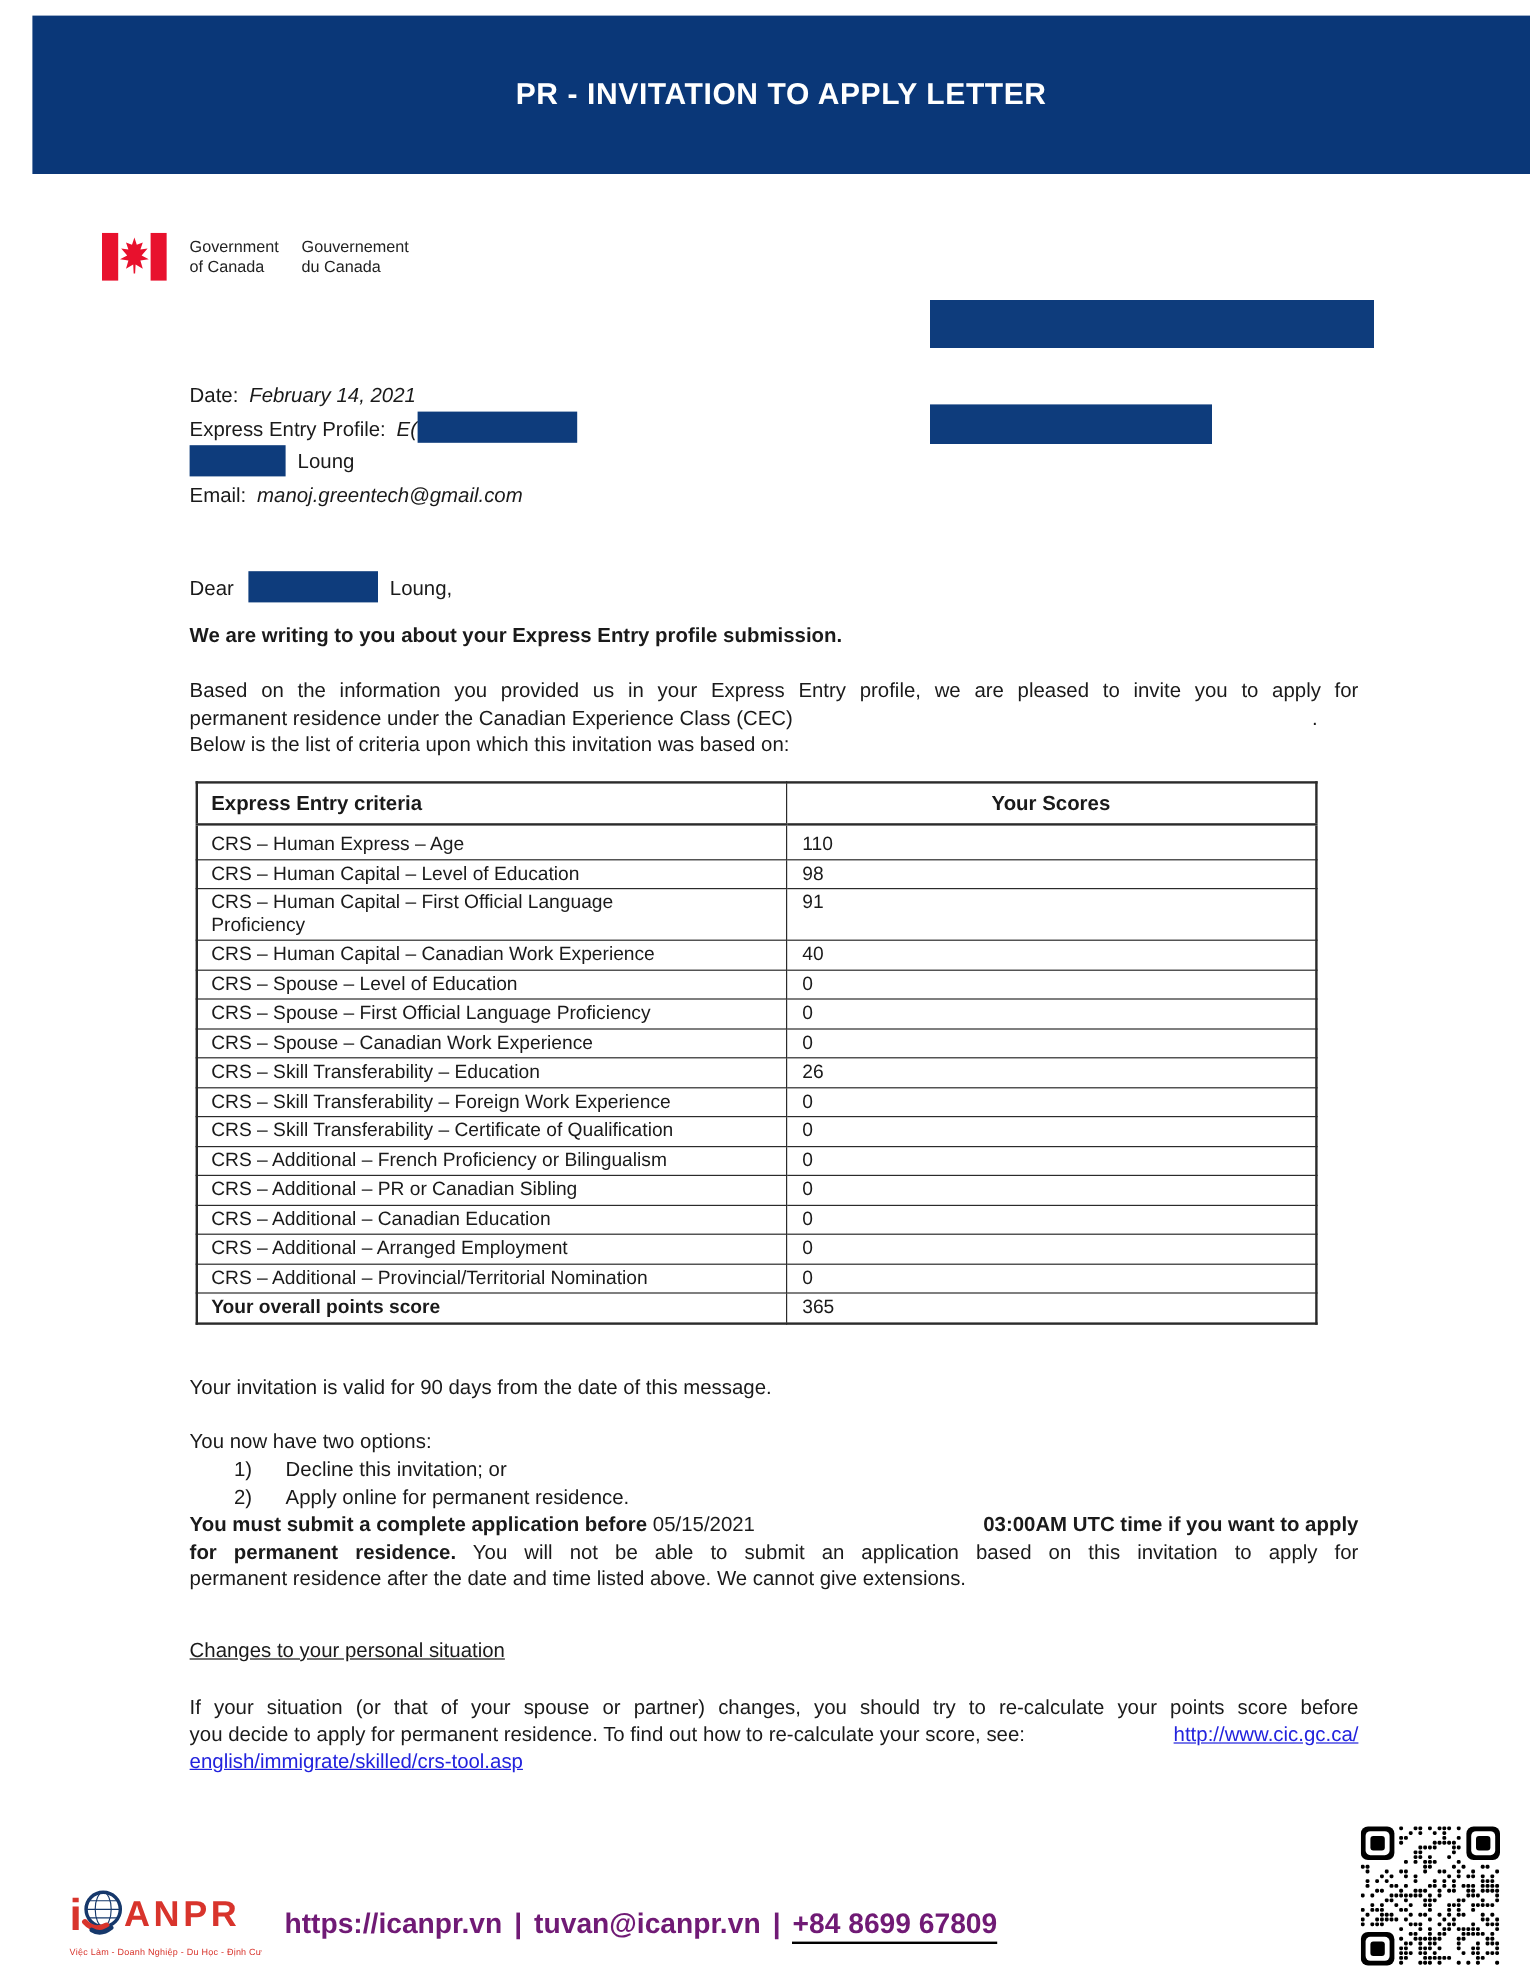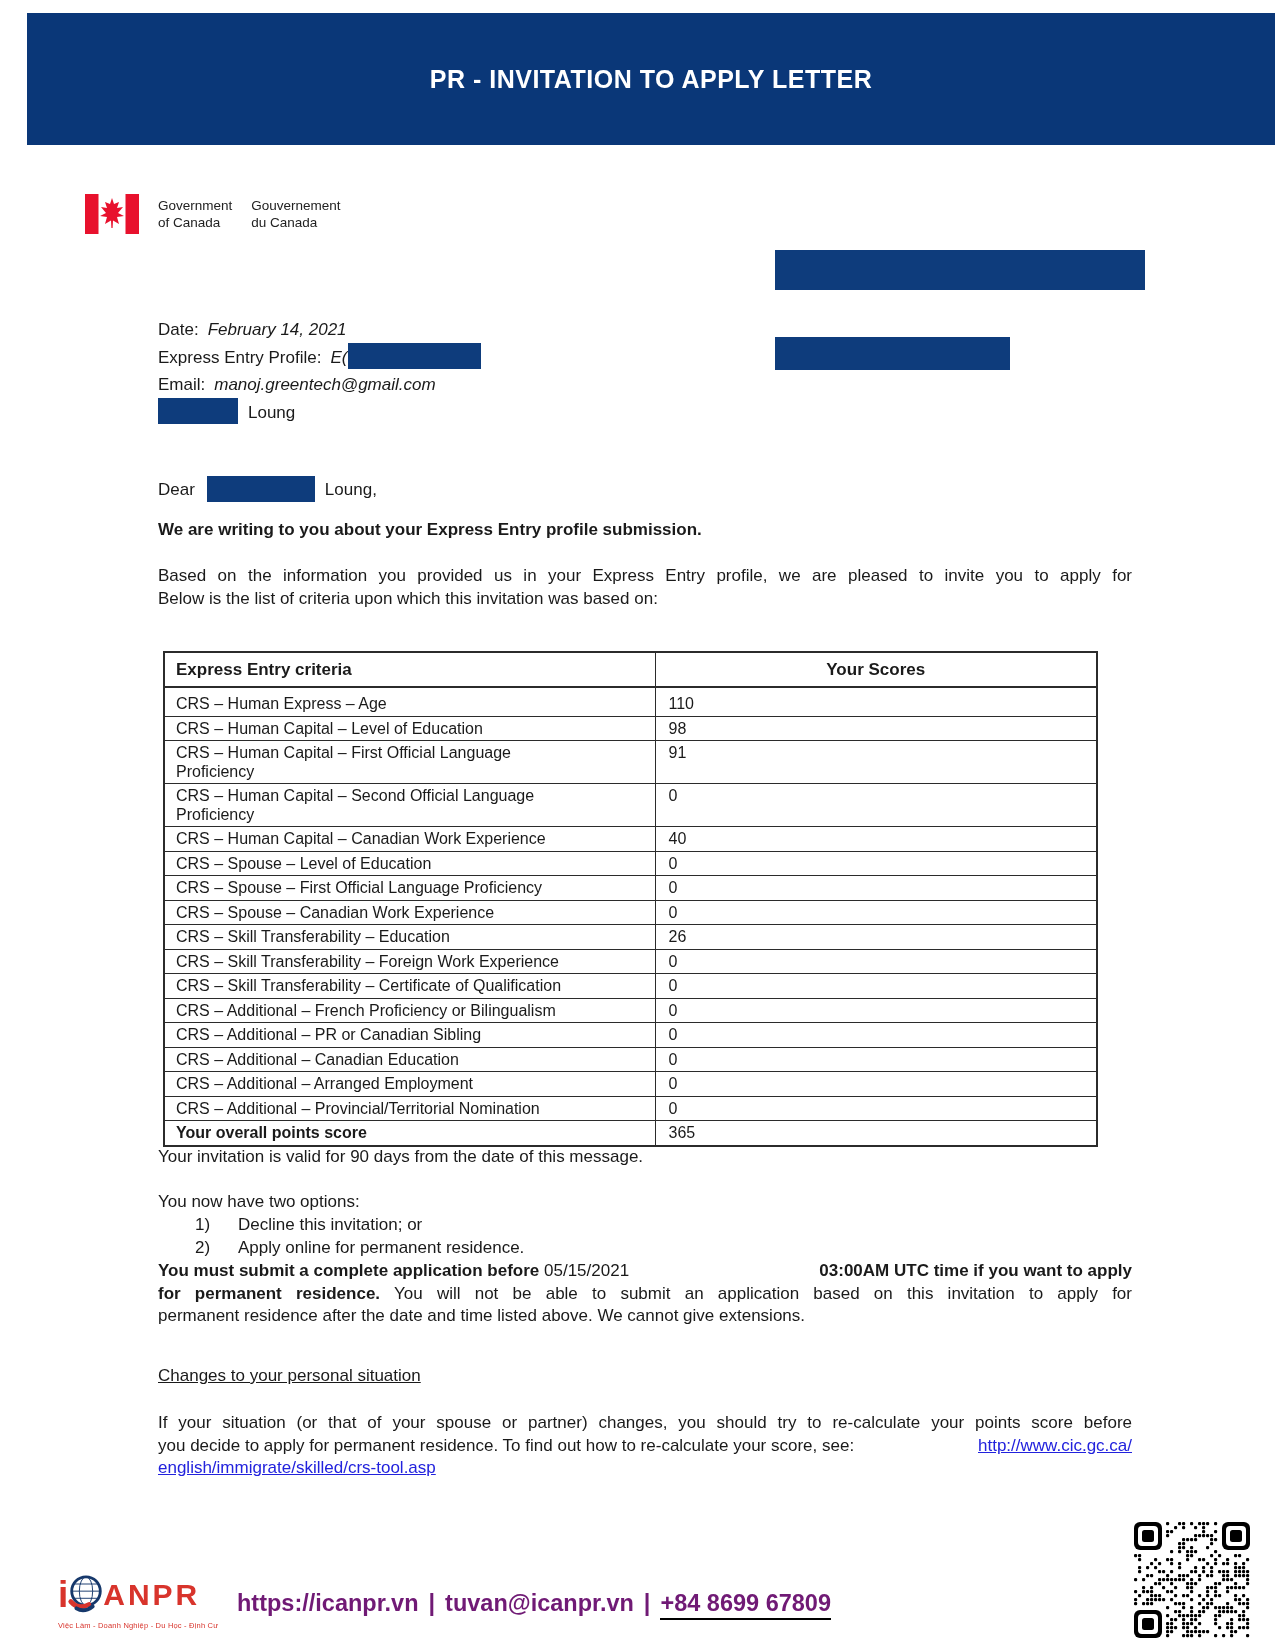--- a/index.html
+++ b/index.html
@@ -117,35 +117,39 @@
   <div class="redact abs r2"></div>
 
   <div class="meta">
     <div>
       <span class="lbl">Date:</span><span class="val">February 14, 2021</span>
     </div>
     <div>
       <span class="lbl">Express Entry Profile:</span><span class="val">E(</span><span class="redact redact-inline box-profile"></span>
     </div>
     <div>
+      <span class="redact redact-inline box-name"></span><span>Loung</span>
+    </div>
+    <div>
       <span class="lbl">Email:</span><span class="val">manoj.greentech@gmail.com</span>
-    </div>
-    <div>
-      <span class="redact redact-inline box-name"></span><span>Loung</span>
     </div>
   </div>
 
   <div class="salutation">
     <span>Dear</span><span class="redact redact-inline box-dear"></span><span>Loung,</span>
   </div>
 
   <div class="intro">We are writing to you about your Express Entry profile submission.</div>
 
   <div class="para para1">
     <div class="jline">Based on the information you provided us in your Express Entry profile, we are pleased to invite you to apply for</div>
+    <div class="spread">
+      <span>permanent residence under the  Canadian Experience Class (CEC)</span>
+        <span class="cec-period">.</span>
+    </div>
     <div>Below is the list of criteria upon which this invitation was based on:</div>
   </div>
 
   <table class="scores">
     <thead>
       <tr>
         <th class="crit-h">Express Entry criteria</th>
         <th class="score-h">Your Scores</th>
       </tr>
     </thead>
@@ -160,25 +164,20 @@
           <td class="crit">CRS – Human Capital – Level of Education</td>
           <td class="score">98</td>
         </tr>
 
         <tr>
           <td class="crit">CRS – Human Capital – First Official Language
 Proficiency</td>
           <td class="score">91</td>
         </tr>
 
-        <tr>
-          <td class="crit">CRS – Human Capital – Second Official Language
-Proficiency</td>
-          <td class="score">0</td>
-        </tr>
 
         <tr>
           <td class="crit">CRS – Human Capital – Canadian Work Experience</td>
           <td class="score">40</td>
         </tr>
 
         <tr>
           <td class="crit">CRS – Spouse – Level of Education</td>
           <td class="score">0</td>
         </tr>

